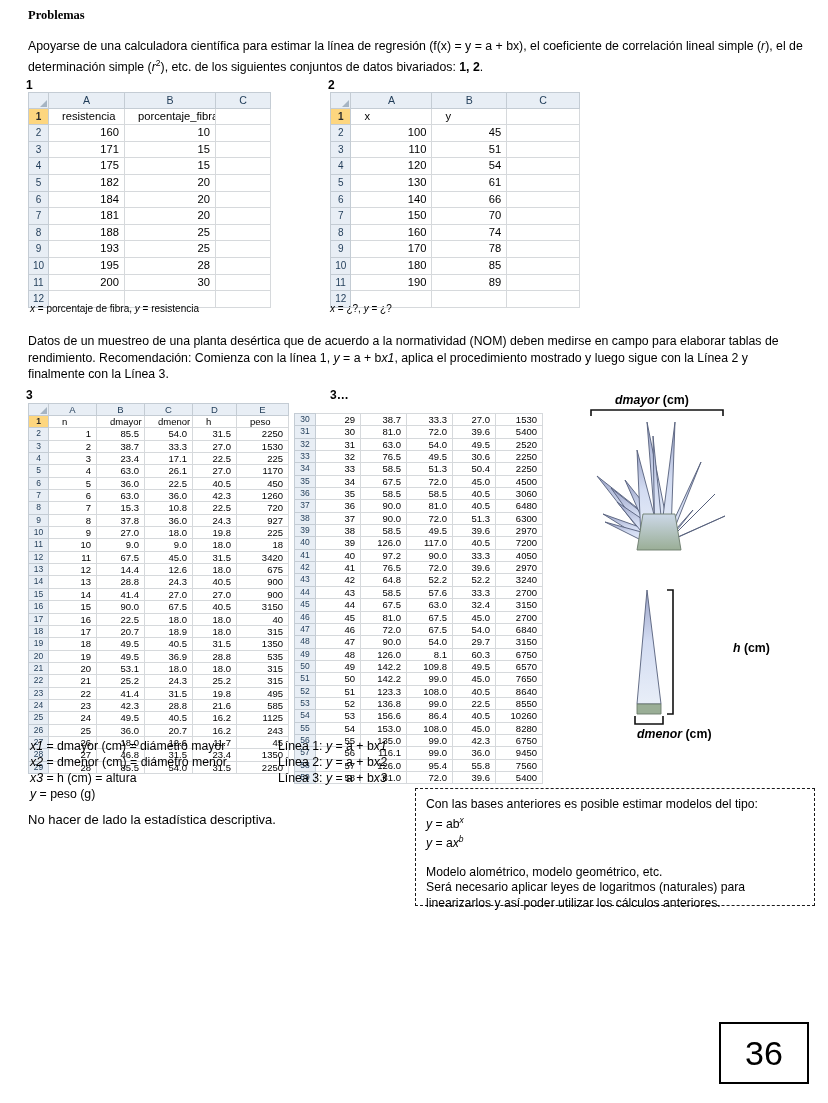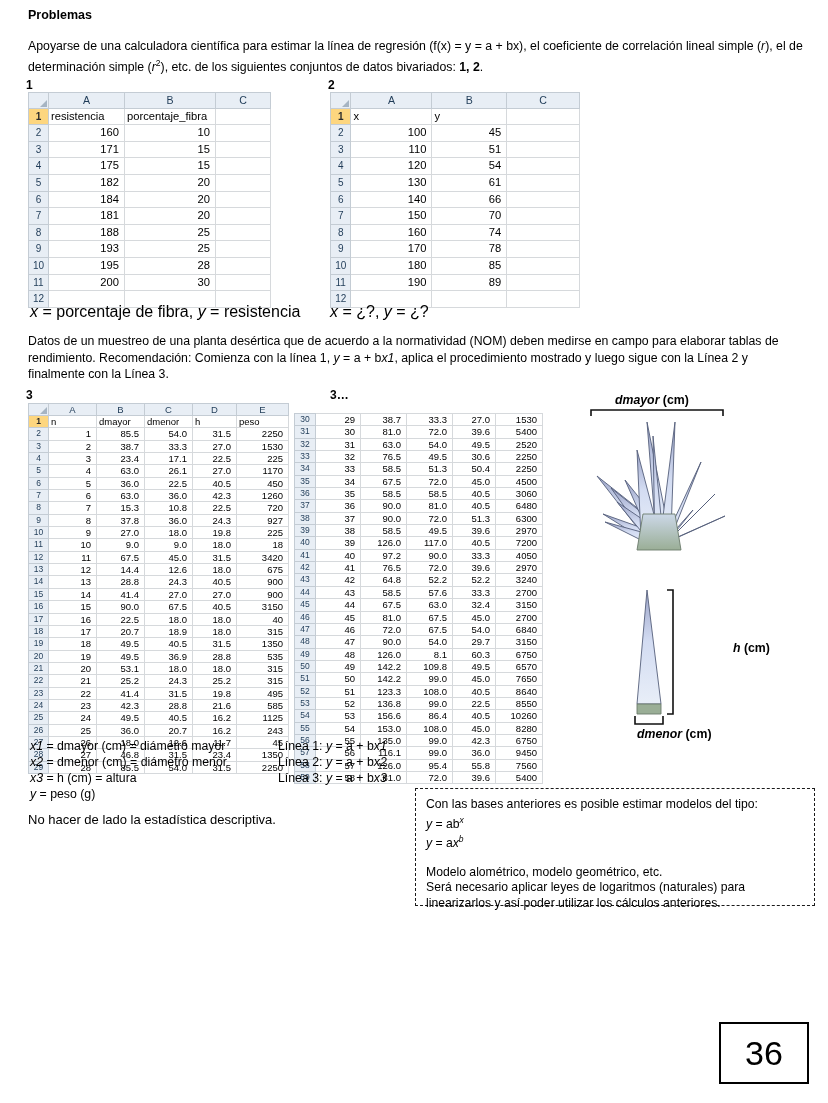--- a/index.html
+++ b/index.html
@@ -7,21 +7,21 @@
   body {
     width: 828px; height: 1103px;
     background: #ffffff;
     font-family: "Liberation Sans", sans-serif;
     color: #000;
     position: relative;
     overflow: hidden;
   }
   .page { position:relative; width:828px; height:1103px; padding: 0; }
 
-  .h-title { position:absolute; left:28px; top:8px; font-size:12.5px; font-weight:bold; }
+  .h-title { position:absolute; left:28px; top:8px; font-size:12.5px; font-weight:bold;font-family:Liberation Serif, serif; }
 
   .para { position:absolute; font-size:12.3px; line-height:16.5px; }
   #intro-para { left:28px; top:38px; width:782px; }
   #muestreo-para { left:28px; top:333px; width:760px; }
 
   .ital { font-style: italic; }
   .bold { font-weight: bold; margin-top: 24px; }
   sup { font-size: 8.5px; }
 
   .num-label { position:absolute; font-size:12px; font-weight:bold; }
@@ -34,21 +34,21 @@
   .ss .colhdr { background:#e8eef5; text-align:center; color:#1f3b57;
                 font-size:10.6px; border:1px solid #c4ccd4; height:14px; line-height:14px; }
   .ss .rowhdr { background:#e8eef5; text-align:center; color:#1f3b57;
                 font-size:10px; border:1px solid #c4ccd4; width:20px; }
   .ss .rowhdr.sel { background:#fdd67f; color:#2b2b2b; font-weight:bold; }
   .ss .corner { background:#e8eef5; border:1px solid #c4ccd4; width:20px; position:relative; }
   .ss .corner::after { content:""; position:absolute; right:1px; bottom:1px;
       width:0; height:0; border-style:solid; border-width:0 0 7px 7px;
       border-color: transparent transparent #a6b4c2 transparent; }
   .ss td.r { text-align:right; padding-right:5px; }
-  .ss td.l { text-align:left; padding-left:2px; }
+  .ss td.l { text-align:left; padding-left:13px; }
   .ss .empty { }
 
   
   #table1 { left:28px; top:92px; width:242px; }
   #table1 col.c0 { width:20px; } #table1 col.c1 { width:76px; }
   #table1 col.c2 { width:91px; } #table1 col.c3 { width:55px; }
 
   
   #table2 { left:330px; top:92px; width:250px; }
   #table2 col.c0 { width:20px; } #table2 col.c1 { width:79px; }
@@ -64,21 +64,21 @@
   #table3 .rowhdr { font-size:8.5px; }
 
   
   #table4 { left:294px; top:413px; width:248px; }
   #table4 col.c0 { width:21px; } #table4 col.c1 { width:45px; }
   #table4 col.c2 { width:46px; } #table4 col.c3 { width:46px; }
   #table4 col.c4 { width:43px; } #table4 col.c5 { width:47px; }
   #table4 td { height:11.35px; line-height:11.35px; font-size:9.5px; }
   #table4 .rowhdr { font-size:8.5px; }
 
-  .cap { position:absolute; font-size:16px; }
+  .cap { position:absolute; font-size:10px; }
   #cap1 { left:30px; top:303px; }
   #cap2 { left:330px; top:303px; }
 
   .legend { position:absolute; font-size:12.3px; line-height:16px; }
   #legend-x { left:30px; top:738px; }
   #legend-lineas { left:278px; top:738px; }
   #nota-desc { left:28px; top:812px; font-size:13px; }
 
   .dashed-box { position:absolute; left:415px; top:788px; width:400px; height:118px;
     border:1.5px dashed #1a1a1a; padding:8px 10px; font-size:12.2px; line-height:15.5px; }

